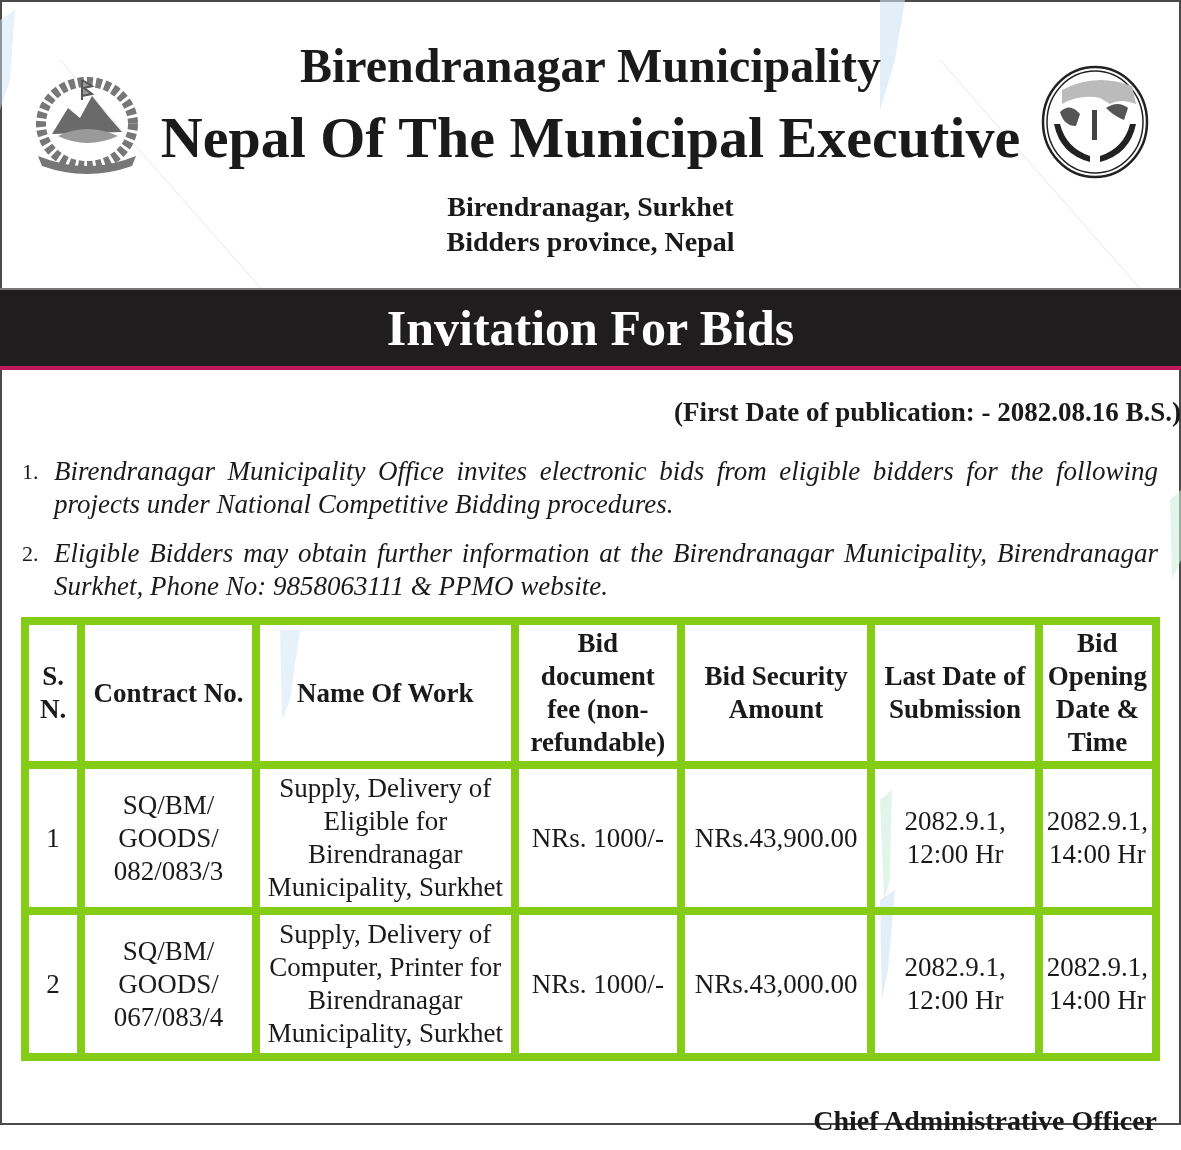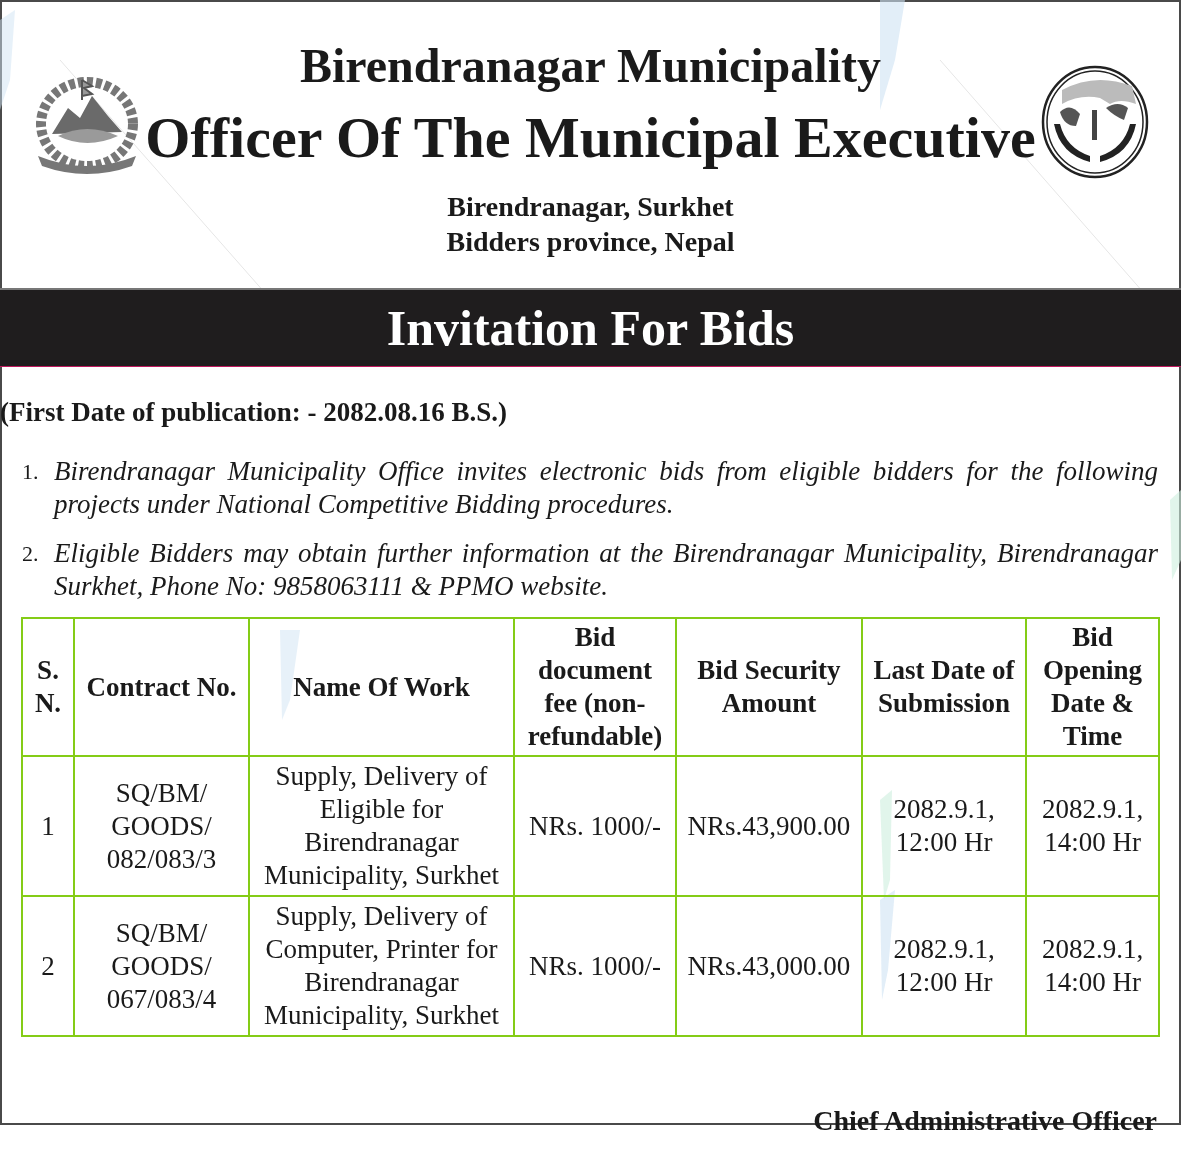--- a/index.html
+++ b/index.html
@@ -11,32 +11,32 @@
             font-weight: bold; font-size: 48px; line-height: 56px; }
   .title2 { position: absolute; left: 0; width: 1181px; top: 104px; text-align: center;
             font-weight: bold; font-size: 58px; line-height: 68px; }
   .addr1 { position: absolute; left: 0; width: 1181px; top: 189px; text-align: center;
            font-weight: bold; font-size: 28px; line-height: 36px; }
   .addr2 { position: absolute; left: 0; width: 1181px; top: 224px; text-align: center;
            font-weight: bold; font-size: 28px; line-height: 36px; }
   .logo-left { position: absolute; left: 28px; top: 66px; width: 118px; height: 110px; }
   .logo-right { position: absolute; left: 1040px; top: 64px; width: 110px; height: 116px; }
   .banner { position: absolute; left: 0; top: 288px; width: 1181px; height: 76px;
-            background: #1f1d1e; border-top: 2px solid #777; border-bottom: 1px solid #be185d;
+            background: #1f1d1e; border-top: 2px solid #777; border-bottom: 4px solid #be185d;
             color: #fff; text-align: center; font-weight: bold; font-size: 50px; line-height: 76px; }
-  .pubdate { position: absolute; left: 0; width: 1181px; top: 394px; text-align: left;
+  .pubdate { position: absolute; left: 0; width: 1181px; top: 394px; text-align: right;
              font-weight: bold; font-size: 27px; line-height: 36px; }
   .para { position: absolute; left: 22px; width: 1136px; font-size: 27px; line-height: 33px;
           display: flex; }
   .para .num { width: 32px; flex: none; font-size: 22px; }
   .para .txt { flex: 1; text-align: justify; font-style: italic; }
   .p1 { top: 455px; } .p2 { top: 537px; }
   table.bids { position: absolute; left: 21px; top: 617px; width: 1139px; border-collapse: collapse;
                font-size: 27px; }
-  table.bids th, table.bids td { border: 2px solid #84cc16; text-align: center; vertical-align: middle;
+  table.bids th, table.bids td { border: 8px solid #84cc16; text-align: center; vertical-align: middle;
                padding: 0 4px; line-height: 33px; }
   table.bids th { font-weight: bold; height: 136px; }
   table.bids td { height: 138px; }
   .signature { position: absolute; right: 24px; top: 1055px; font-weight: bold; font-size: 28px; line-height: 36px; margin-top: 48px; }
   .source { position: absolute; right: 10px; top: 1126px; font-family: "Liberation Sans", sans-serif;
             font-style: italic; font-size: 15px; color: #222; margin-top: 40px; }
   .wm { position: absolute; pointer-events: none; }
 </style>
 </head>
 <body>
@@ -58,21 +58,21 @@
   <svg width="118" height="110" viewBox="0 0 118 110">
     <ellipse cx="59" cy="58" rx="46" ry="42" fill="none" stroke="#777" stroke-width="10" stroke-dasharray="6 3"></ellipse>
     <path d="M24 68 L40 42 L52 52 L64 30 L80 50 L94 66 Z" fill="#6a6a6a"></path>
     <path d="M30 70 Q59 56 90 70 Q59 84 30 70 Z" fill="#9a9a9a"></path>
     <path d="M54 14 L54 34 M54 14 L64 20 L56 22 L64 28 L54 30" stroke="#555" stroke-width="2" fill="#999"></path>
     <path d="M10 90 Q59 110 108 90 L104 100 Q59 116 14 100 Z" fill="#777"></path>
   </svg>
 </div>
 
 <div class="title1">Birendranagar Municipality</div>
-<div class="title2">Officer Of The Municipal Executive</div>
+<div class="title2">Nepal Of The Municipal Executive</div>
 <div class="addr1">Birendranagar, Surkhet</div>
 <div class="addr2">Bidders province, Nepal</div>
 
 <div class="logo-right">
   <svg width="110" height="116" viewBox="0 0 110 116">
     <ellipse cx="55" cy="58" rx="52" ry="55" fill="none" stroke="#222" stroke-width="2.5"></ellipse>
     <ellipse cx="55" cy="58" rx="48" ry="51" fill="none" stroke="#222" stroke-width="1.5"></ellipse>
     <path d="M22 26 Q55 8 92 22 L96 40 Q80 34 70 40 L60 34 Q40 30 22 40 Z" fill="#bbb"></path>
     <path d="M20 48 Q30 38 40 50 L36 62 Q24 62 20 48 Z" fill="#555"></path>
     <path d="M66 44 Q78 36 88 44 L84 56 Q74 52 66 44 Z" fill="#555"></path>

